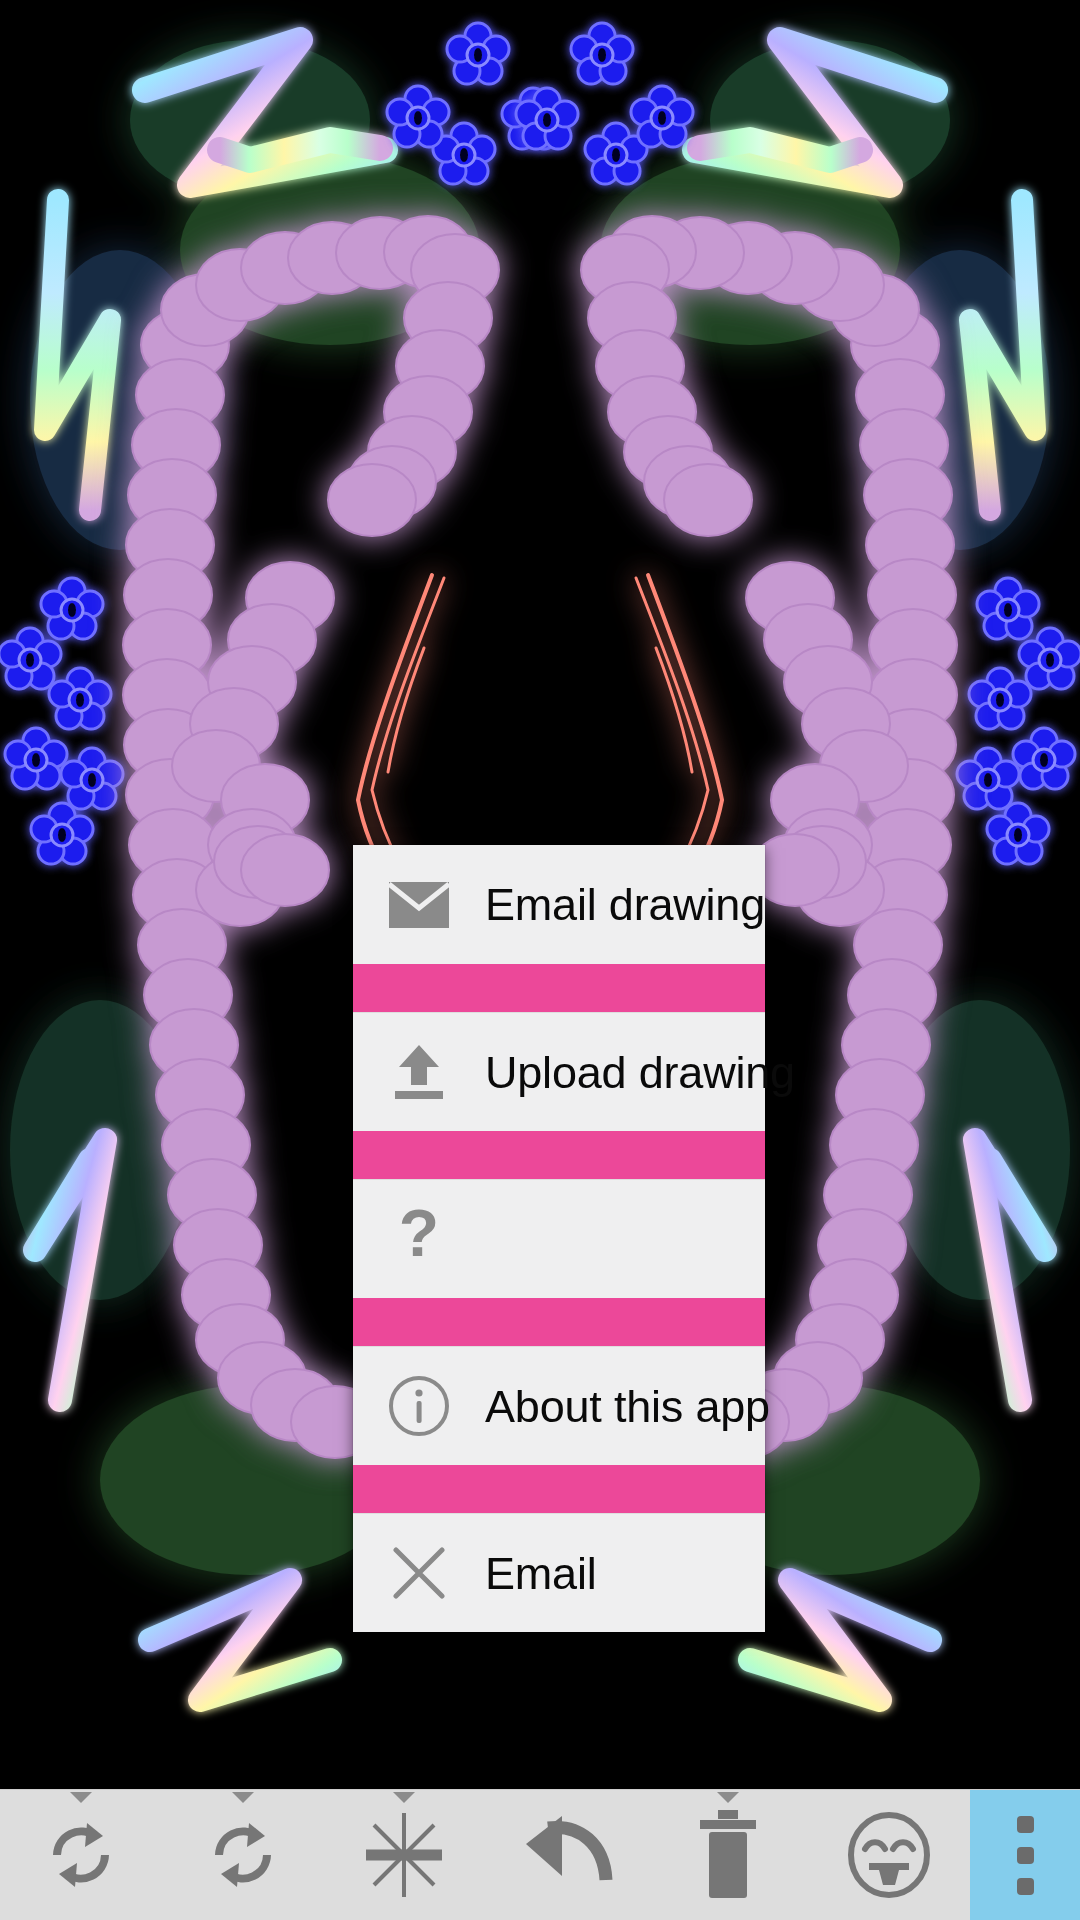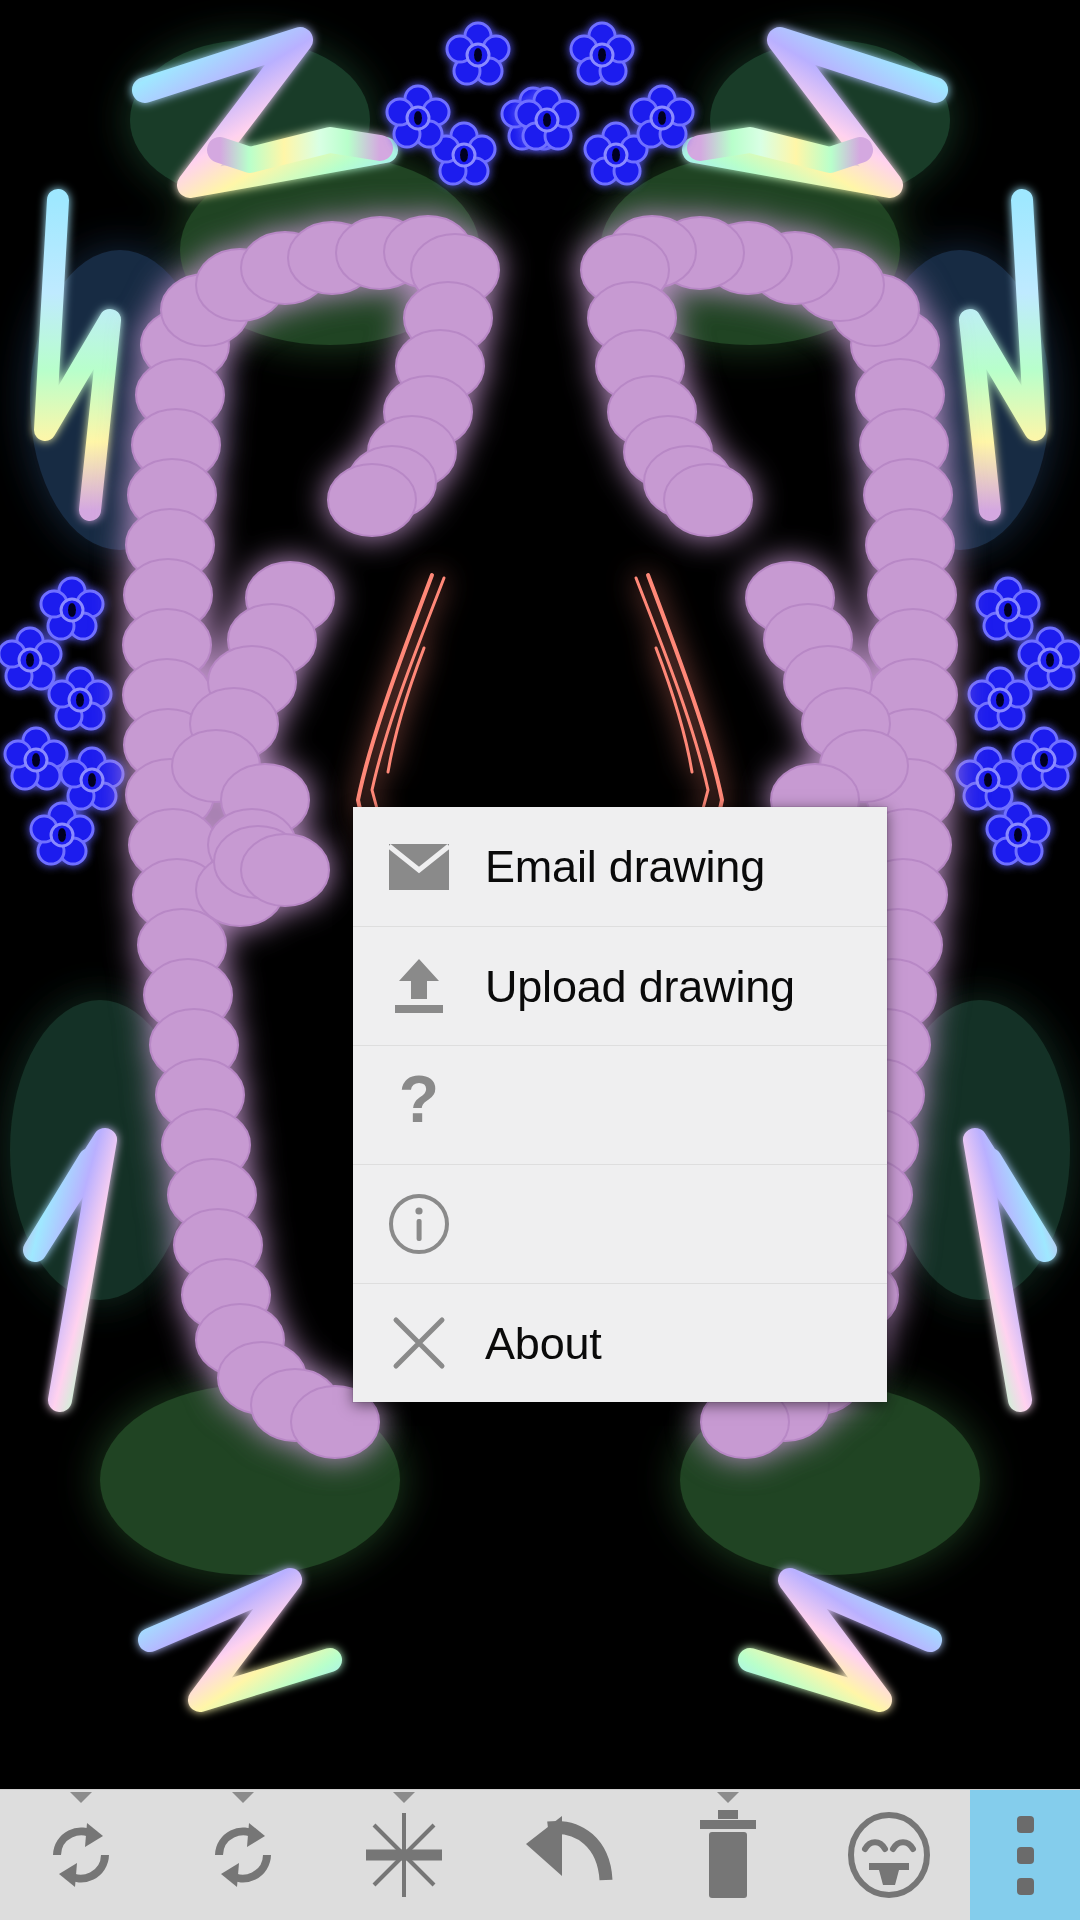--- a/index.html
+++ b/index.html
@@ -14,33 +14,33 @@
   
   #canvas-area{
     position:absolute;left:0;top:0;width:1080px;height:1790px;
     background:#000;overflow:hidden;
   }
   #canvas-svg{position:absolute;left:0;top:0;width:1080px;height:1790px;display:block;}
 
   
   #popup-menu{
     position:absolute;
-    left:353px;top:807px;width:534px;
+    left:353px;top:845px;width:412px;
     background:#ec4899;
     box-shadow:0 3px 14px rgba(0,0,0,.55), 0 0 0 1px rgba(0,0,0,.07);
     z-index:40;
   }
   .menu-item{
     display:flex;align-items:center;
     height:119px;
     padding:0 0 0 0;
     box-sizing:border-box;
     background:#efeff0;
   }
-  .menu-item + .menu-item{border-top:1px solid #dedede;}
+  .menu-item + .menu-item{border-top:1px solid #dedede;margin-top:48px;}
   .menu-icon{
     width:132px;min-width:132px;height:119px;
     display:flex;align-items:center;justify-content:center;
   }
   .menu-icon svg{display:block;}
   .menu-label{
     font-size:45px;
     color:#0a0a0a;
     letter-spacing:-0.2px;
     line-height:1;
@@ -325,29 +325,30 @@
   </div>
 
   <div class="menu-item">
     <span class="menu-icon">
       <svg width="64" height="64" viewBox="0 0 64 64" aria-hidden="true">
         <circle cx="32" cy="32" r="28" fill="none" stroke="#8a8a8a" stroke-width="4"></circle>
         <circle cx="32" cy="19" r="3.6" fill="#8a8a8a"></circle>
         <rect x="29.6" y="27" width="5" height="22" rx="2" fill="#8a8a8a"></rect>
       </svg>
     </span>
+    <span class="menu-label">About this app</span>
   </div>
 
   <div class="menu-item">
     <span class="menu-icon">
       <svg width="58" height="58" viewBox="0 0 58 58" aria-hidden="true">
         <path d="M6 6 L52 52 M52 6 L6 52" stroke="#8a8a8a" stroke-width="5" stroke-linecap="round"></path>
       </svg>
     </span>
-    <span class="menu-label">About</span>
+    <span class="menu-label">Email</span>
   </div>
 
 </div>
 
 <div id="toolbar">
 
   <div class="tool-btn">
     <span class="tool-flag"></span>
     <span>
       <svg width="88" height="88" viewBox="0 0 88 88" aria-hidden="true">

